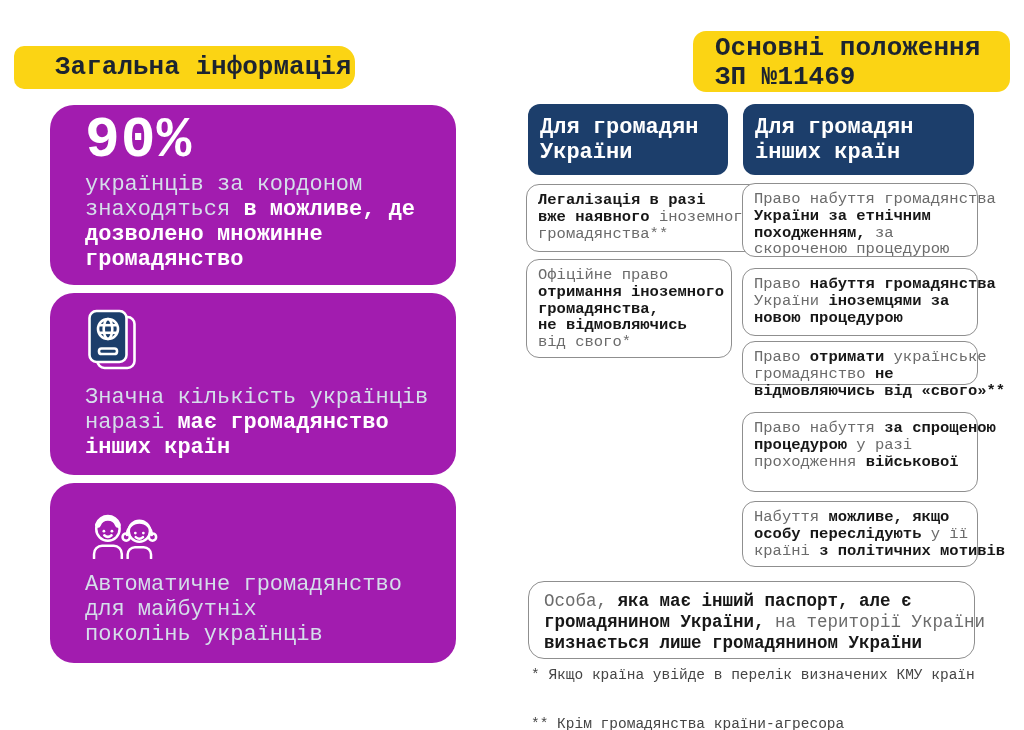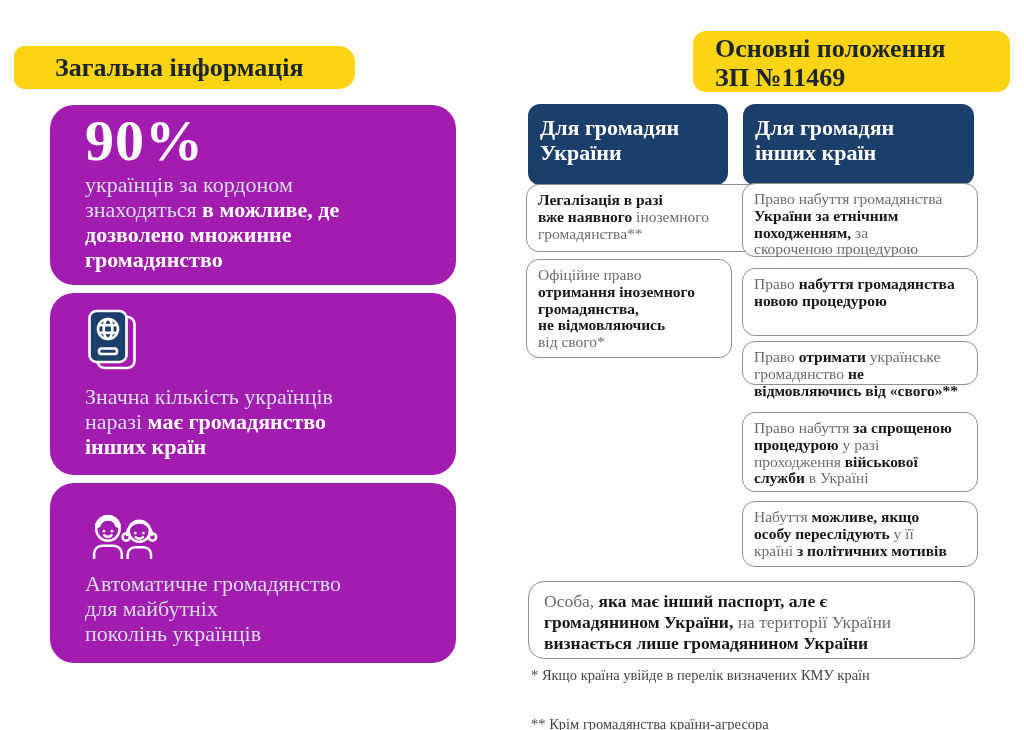--- a/index.html
+++ b/index.html
@@ -1,18 +1,18 @@
 <!DOCTYPE html>
 <html lang="uk"><head>
 <meta charset="utf-8">
 <style>
   html,body { margin:0; padding:0; background:#ffffff; }
   .page {
     position:relative; width:1024px; height:730px; background:#ffffff;
-    font-family:Liberation Serif, serif; overflow:hidden;
+    font-family:Liberation Mono, monospace; overflow:hidden;
   }
   .banner {
     position:absolute; background:#fbd414; color:#1c2430; font-weight:bold;
     box-sizing:border-box; white-space:nowrap;
   }
   #banner-left {
     left:14px; top:46px; width:341px; height:43px;
     border-radius:10px 16px 16px 10px; font-size:26px; line-height:43px; padding-left:41px;
   }
   #banner-right {
@@ -28,21 +28,21 @@
   #card3 { top:483px; height:180px; padding-top:19px; }
   .stat { font-size:58px; font-weight:bold; line-height:62px; letter-spacing:1px; }
   .card-text { font-size:22px; line-height:25px; }
   #card2 .card-text { margin-top:9px; }
   #card3 .card-text { margin-top:8px; }
   .card .reg { color:#d5deea; font-weight:normal; }
   .card .b { color:#ffffff; font-weight:bold; }
   .line { white-space:nowrap; }
   .icon-wrap { display:block; }
   .colhead {
-    position:absolute; top:104px; height:81px; background:#1c3e6b; border-radius:12px;
+    position:absolute; top:104px; height:71px; background:#1c3e6b; border-radius:12px;
     color:#ffffff; font-weight:bold; font-size:22px; line-height:25px;
     padding:11px 0 0 12px; box-sizing:border-box; white-space:nowrap;
   }
   #colhead1 { left:528px; width:200px; }
   #colhead2 { left:743px; width:231px; }
   .wbox {
     position:absolute; background:#ffffff; border:1.5px solid #8f8f8f; border-radius:13px;
     box-sizing:border-box; font-size:15.5px; line-height:16.8px;
     padding:7px 6px 0 11px;
   }
@@ -156,34 +156,34 @@
 
   <div id="boxR1" class="wbox">
     <div class="line reg">Право набуття громадянства</div>
     <div class="line b">України за етнічним</div>
     <div class="line"><span class="b">походженням, </span><span class="reg">за</span></div>
     <div class="line reg">скороченою процедурою</div>
   </div>
 
   <div id="boxR2" class="wbox">
     <div class="line"><span class="reg">Право </span><span class="b">набуття громадянства</span></div>
+    <div class="line"><span class="reg">України </span><span class="b">іноземцями за</span></div>
     <div class="line b">новою процедурою</div>
   </div>
 
   <div id="boxR3" class="wbox">
     <div class="line"><span class="reg">Право </span><span class="b">отримати </span><span class="reg">українське</span></div>
     <div class="line"><span class="reg">громадянство </span><span class="b">не</span></div>
     <div class="line b">відмовляючись від «свого»**</div>
   </div>
 
   <div id="boxR4" class="wbox">
     <div class="line"><span class="reg">Право набуття </span><span class="b">за спрощеною</span></div>
     <div class="line"><span class="b">процедурою </span><span class="reg">у разі</span></div>
     <div class="line"><span class="reg">проходження </span><span class="b">військової</span></div>
-    <div class="line"><span class="b">служби </span><span class="reg">в Україні</span></div>
   </div>
 
   <div id="boxR5" class="wbox">
     <div class="line"><span class="reg">Набуття </span><span class="b">можливе, якщо</span></div>
     <div class="line"><span class="b">особу переслідують </span><span class="reg">у її</span></div>
     <div class="line"><span class="reg">країні </span><span class="b">з політичних мотивів</span></div>
   </div>
 
   <div id="summary" class="wbox">
     <div class="line"><span class="reg">Особа, </span><span class="b">яка має інший паспорт, але є</span></div>

